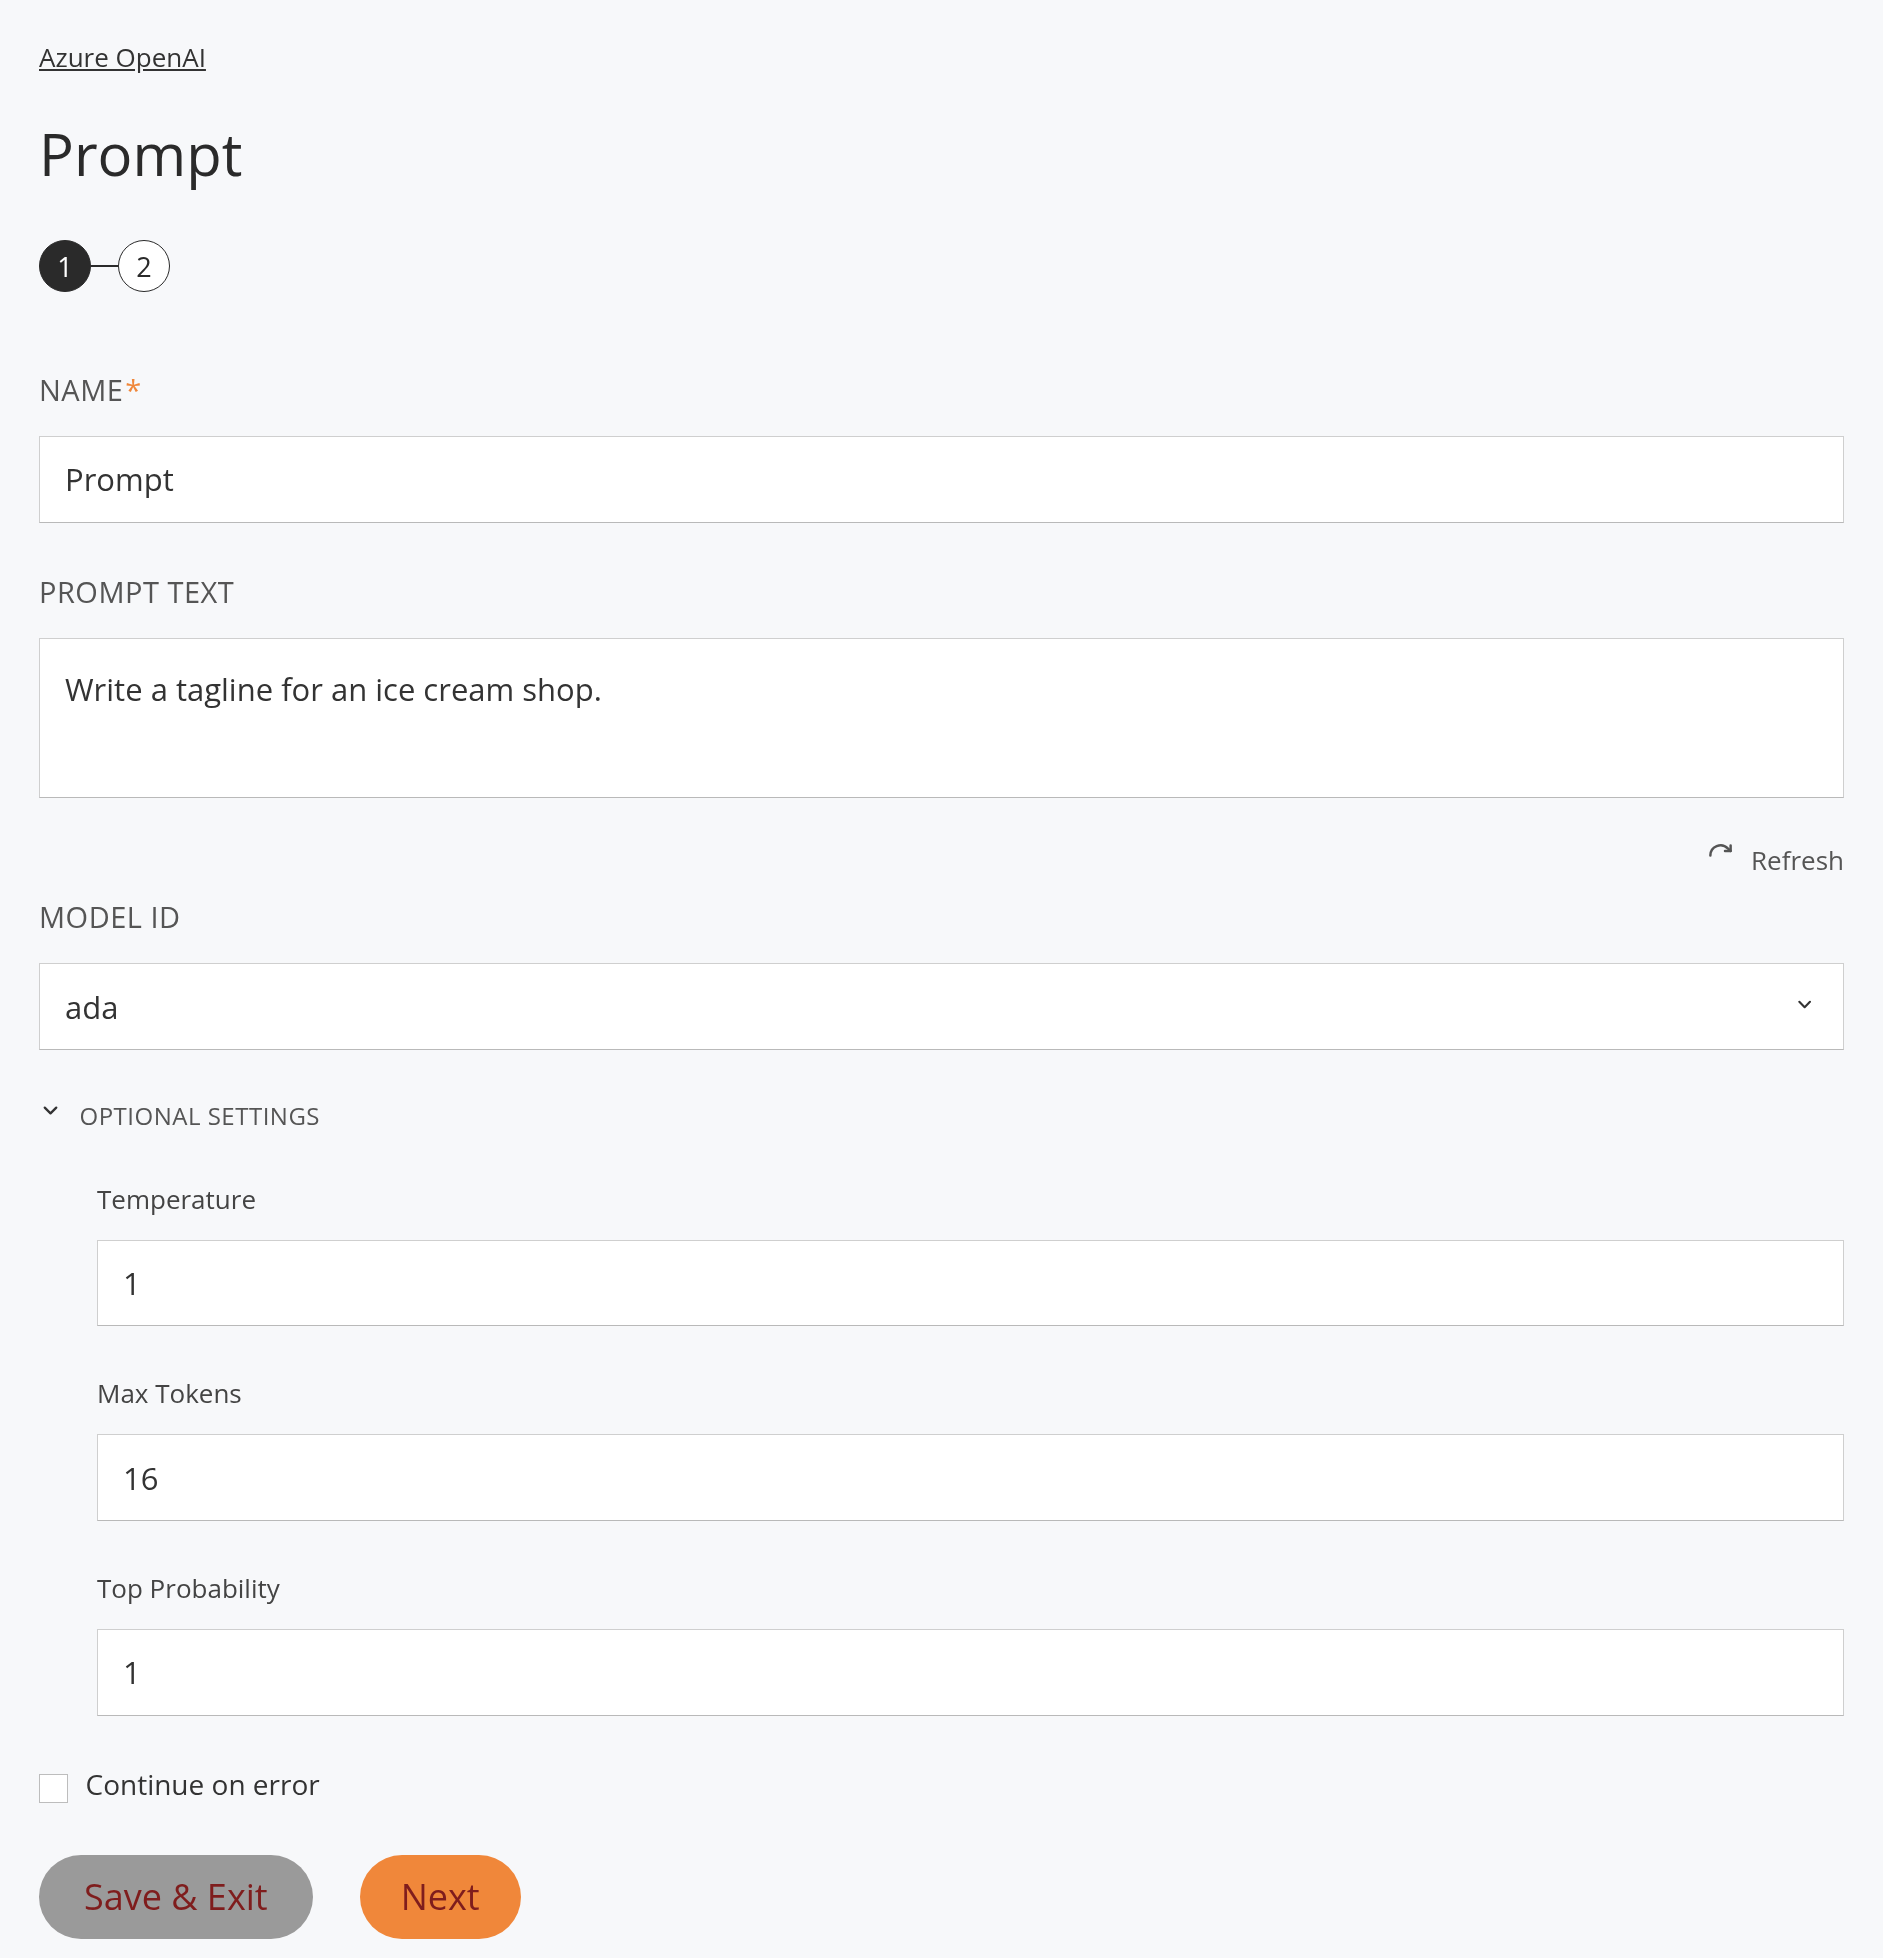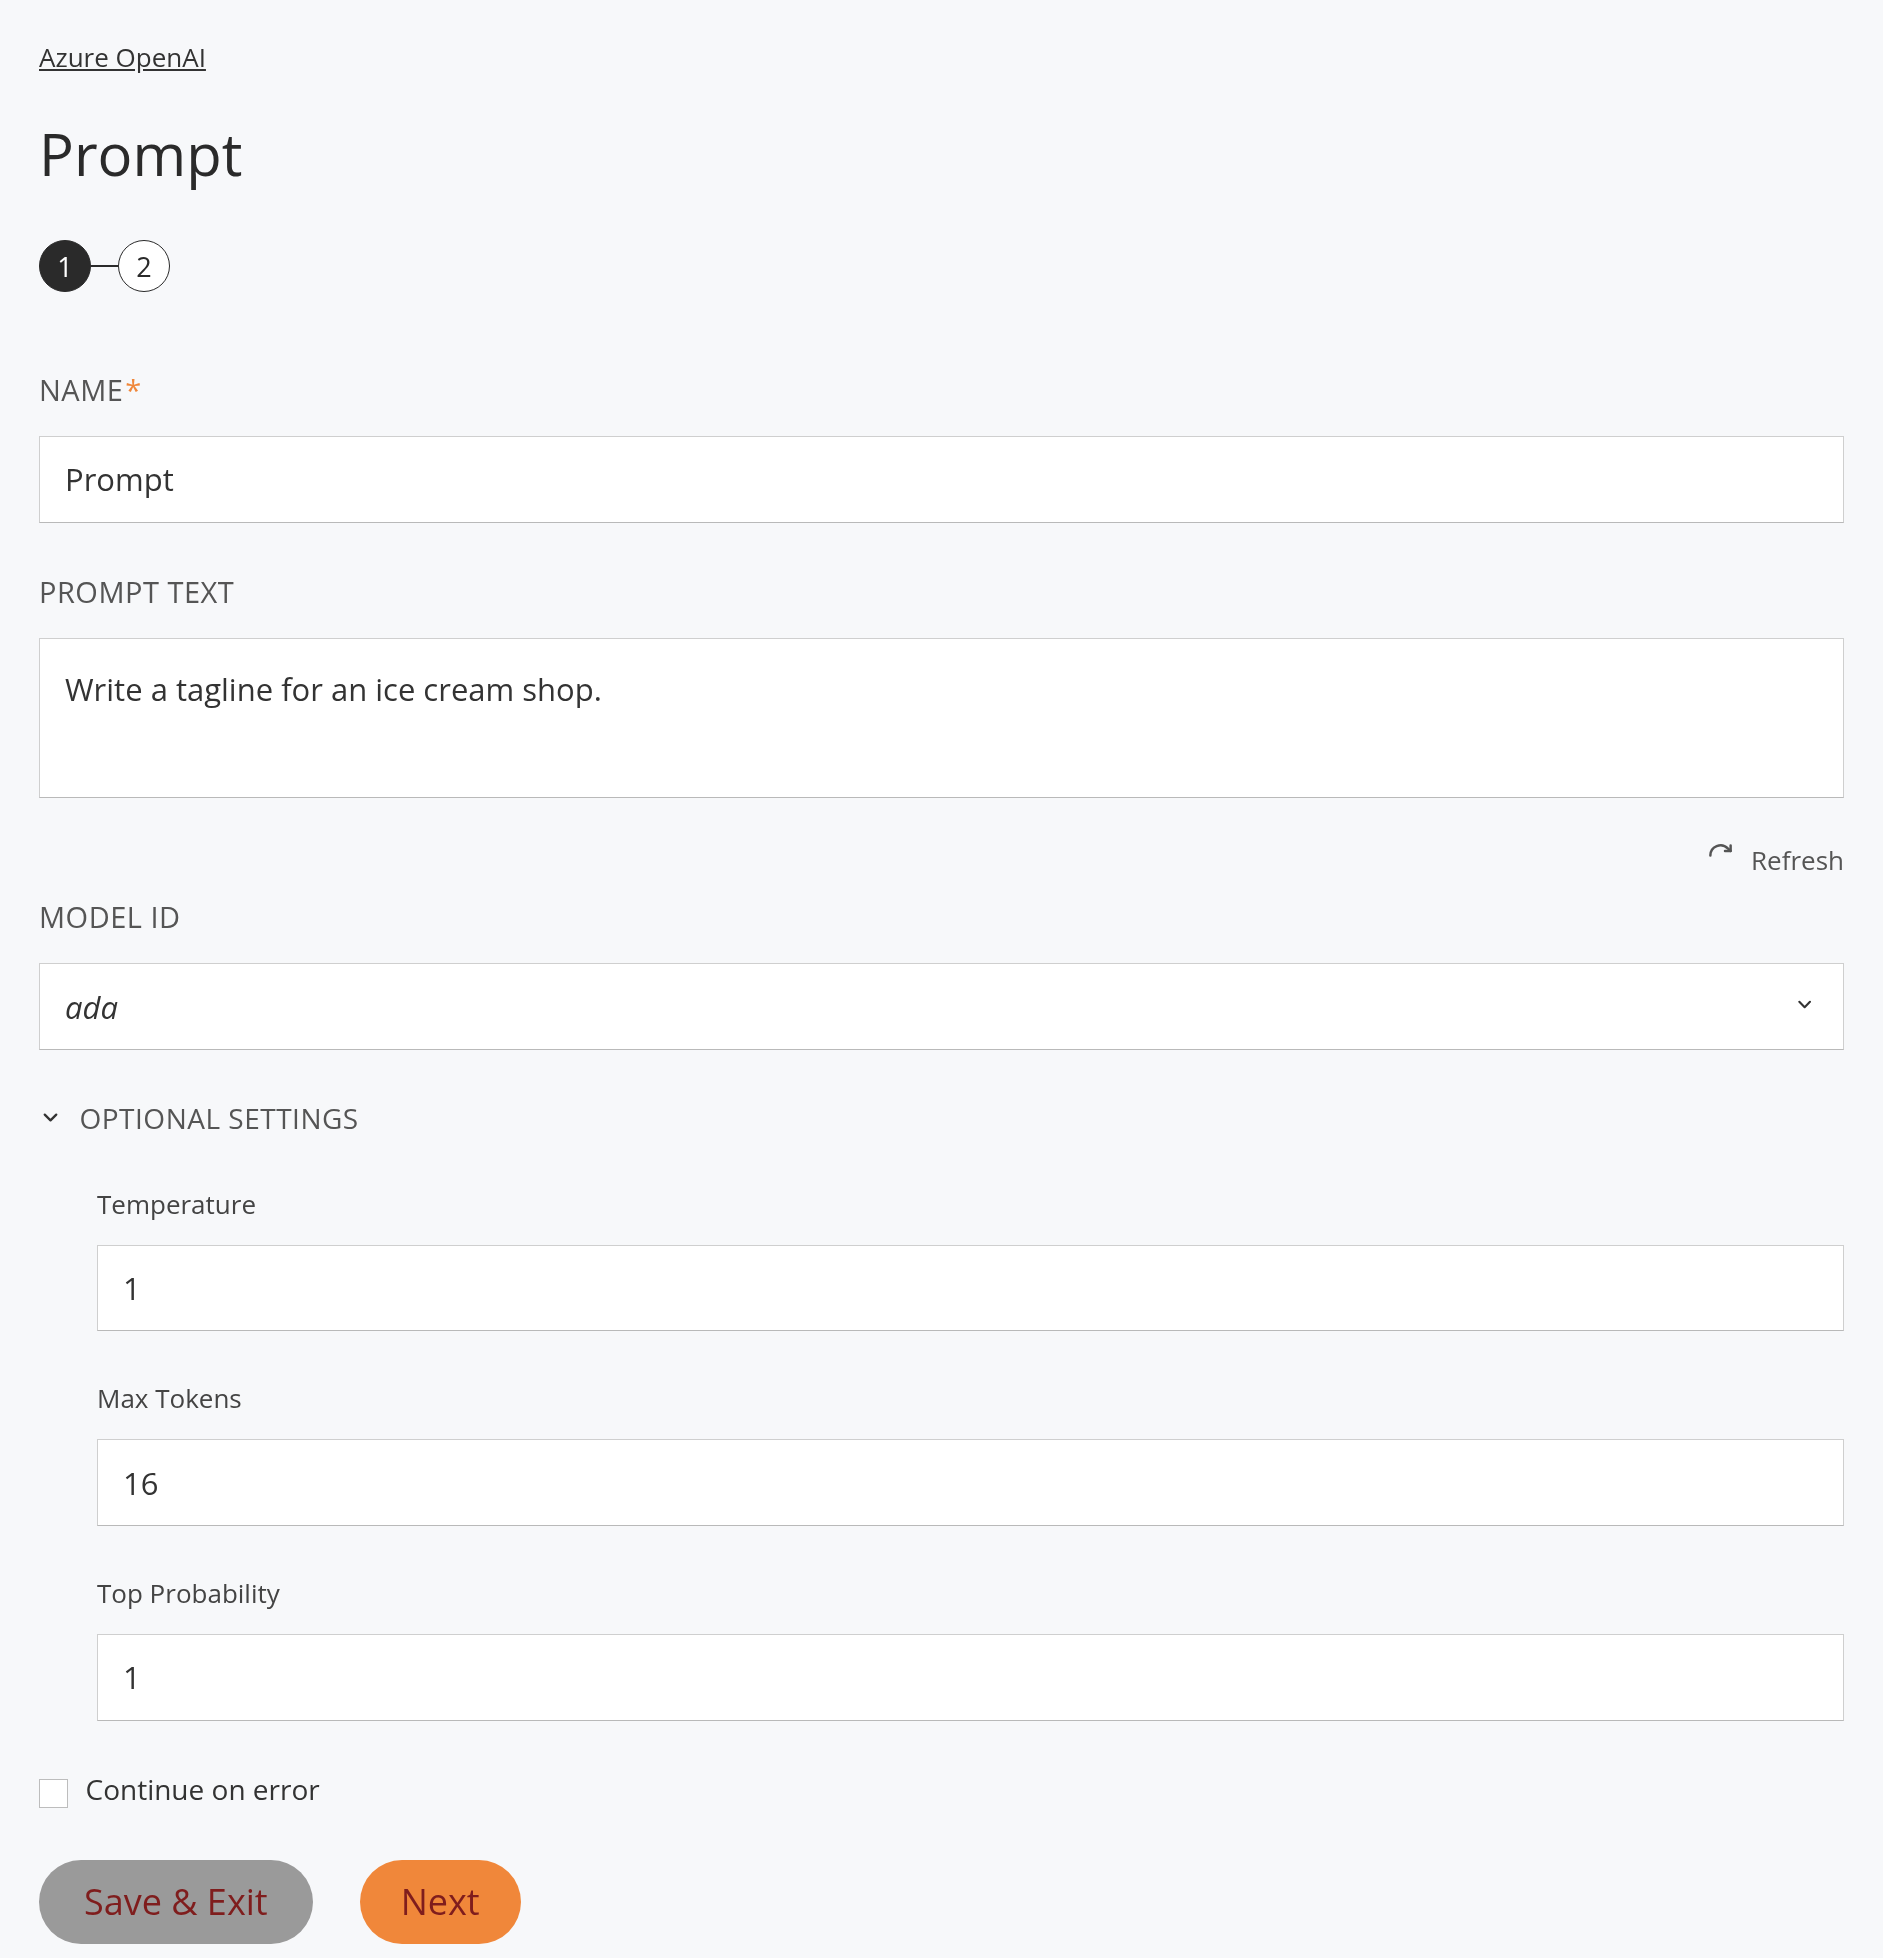--- a/index.html
+++ b/index.html
@@ -79,21 +79,20 @@
     height: 160px;
     resize: none;
     line-height: 1.4;
     padding-top: 29px;
   }
   .select-wrapper { position: relative; }
   .select {
     appearance: none;
     -webkit-appearance: none;
     padding-right: 58px;
-    font-style: italic;
   }
   .select-chevron {
     position: absolute;
     right: 29px;
     top: 50%;
     transform: translateY(-50%);
     pointer-events: none;
     color: #444;
   }
   .refresh-row {
@@ -102,23 +101,22 @@
     align-items: flex-start;
     gap: 17.5px;
     color: #555;
     font-size: 26px;
     margin-top: -9.7px;
     margin-bottom: 19.4px;
   }
   .refresh-icon { display: inline-flex; }
   .collapsible-header {
     display: flex;
-    align-items: center;
     gap: 17.5px;
-    font-size: 28px;
+    font-size: 24px;
     color: #555;
     letter-spacing: 0.5px;
     cursor: pointer;
     margin-bottom: 49px;
   }
   .chev { display: inline-flex; color: #333; }
   .optional-body {
     padding-left: 58px;
   }
   .opt-block { margin-bottom: 49px; }

